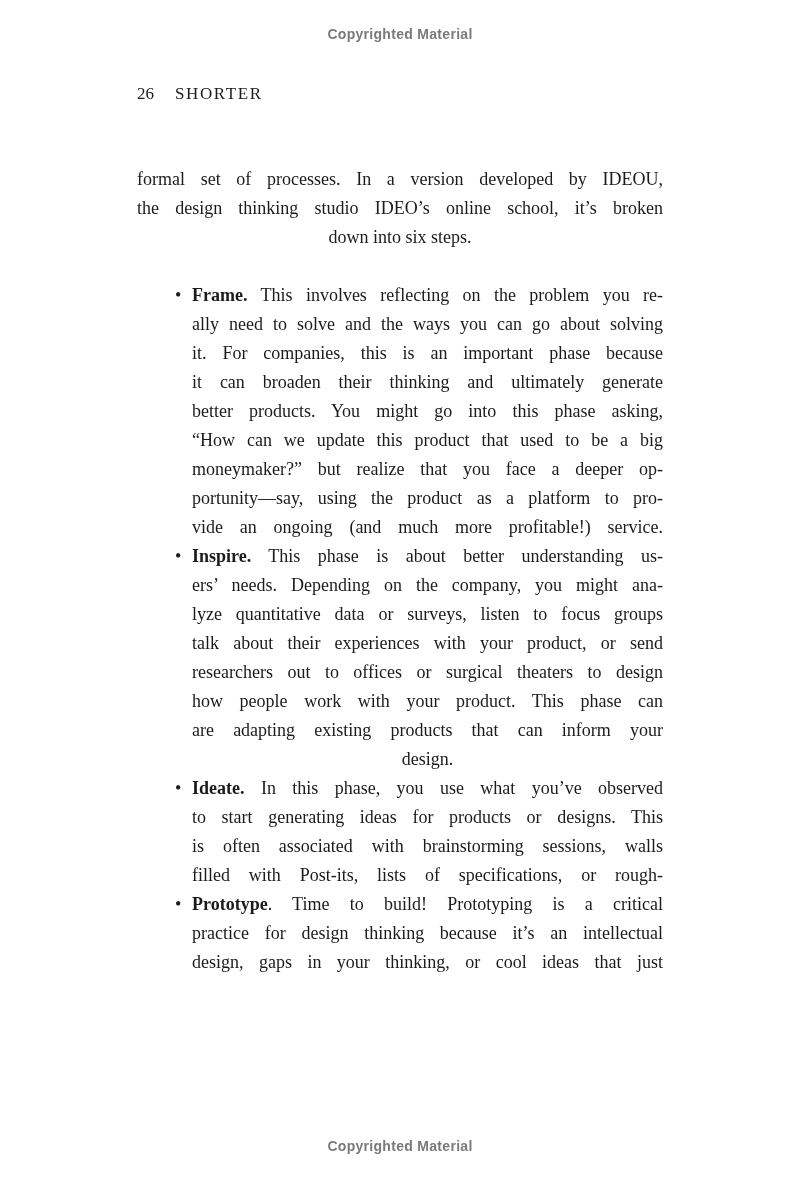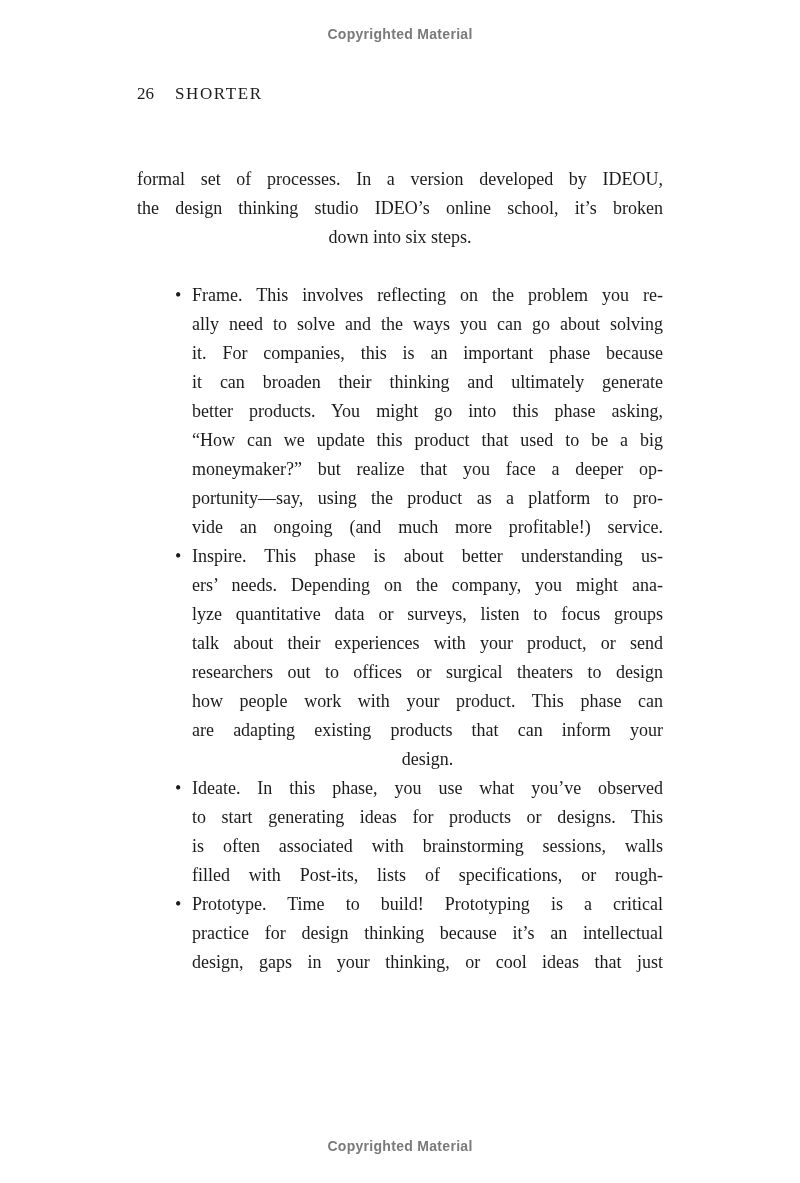--- a/index.html
+++ b/index.html
@@ -50,21 +50,21 @@
     height: 0;
     vertical-align: top;
   }
   .spacer { height: 29px; }
 
   .bullet-item { position: relative; padding-left: 55px; }
   .bullet-marker {
     position: absolute; left: 38px; top: 0;
     line-height: 29px; font-size: 18px;
   }
-  b { font-weight: normal; }
+  b { font-weight: bold; }
 </style>
 </head>
 <body>
 
 <div class="banner" id="banner-top">Copyrighted Material</div>
 
 <div class="page-header">
   <span class="page-number">26</span>
   <span class="running-title">SHORTER</span>
 </div>

